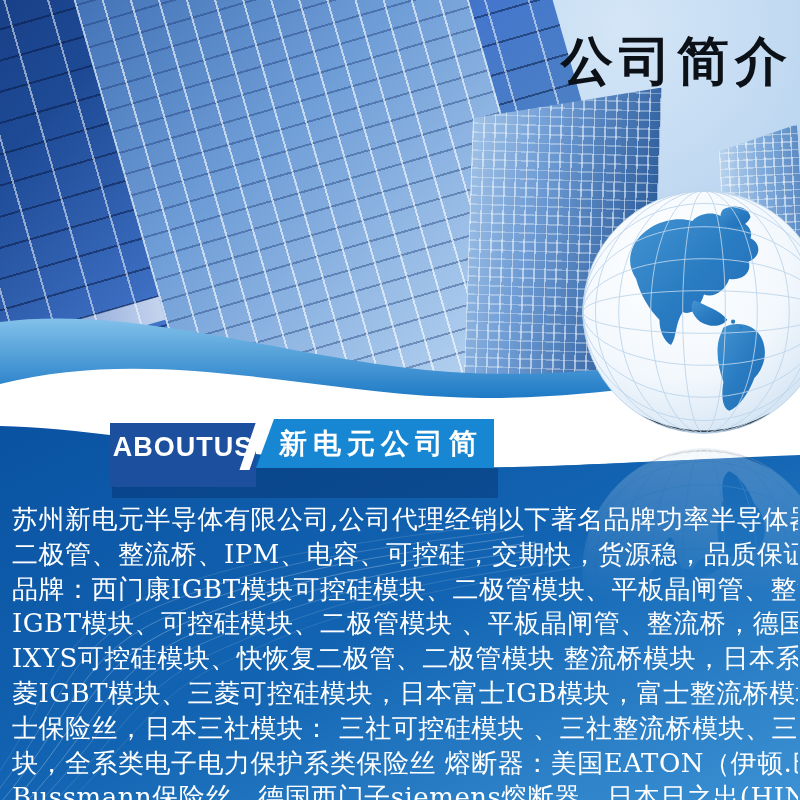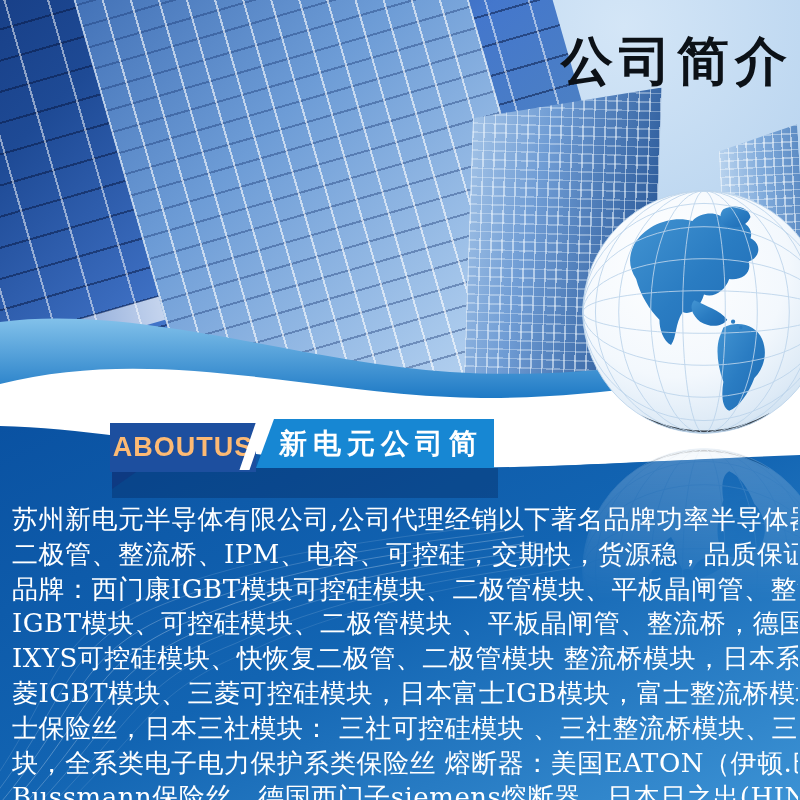--- a/index.html
+++ b/index.html
@@ -49,22 +49,22 @@
     -webkit-mask-image:linear-gradient(0deg, rgba(0,0,0,.9), rgba(0,0,0,0) 62%);
             mask-image:linear-gradient(0deg, rgba(0,0,0,.9), rgba(0,0,0,0) 62%);}
 
   
   .strands{position:absolute;left:0;top:440px;width:640px;height:360px;pointer-events:none;}
 
   
   .ribbon-shadow{position:absolute;left:112px;top:468px;width:386px;height:30px;background:rgba(5,42,98,.40);}
   .ribbon-fold{position:absolute;left:112px;top:470px;width:0;height:0;
     border-top:19px solid #0e3a82;border-right:27px solid transparent;}
-  .aboutus-box{position:absolute;left:110px;top:423px;width:146px;height:49px;background:#1d4f9f;
-    color:#fdba74;font-family:"Liberation Sans","DejaVu Sans",sans-serif;font-weight:bold;font-size:27px;
+  .aboutus-box{position:absolute;left:110px;top:423px;width:146px;height:64px;background:#1d4f9f;
+    color:#ffffff;font-family:"Liberation Sans","DejaVu Sans",sans-serif;font-weight:bold;font-size:27px;
     letter-spacing:1px;text-align:center;line-height:49px;}
   .ribbon-slash{position:absolute;left:257px;top:419px;width:10px;height:51px;background:#fff;
     transform:skewX(-19deg);transform-origin:top left;}
   .azure-box{position:absolute;left:256px;top:419px;width:238px;height:49px;background:#1787d3;
     clip-path:polygon(18px 0,100% 0,100% 100%,0 100%);
     color:#fff;font-weight:bold;font-size:28px;letter-spacing:6px;text-align:center;line-height:49px;
     padding-left:12px;}
 
   
   .intro{position:absolute;left:12px;top:502px;width:786px;height:298px;overflow:hidden;color:#fff;}

